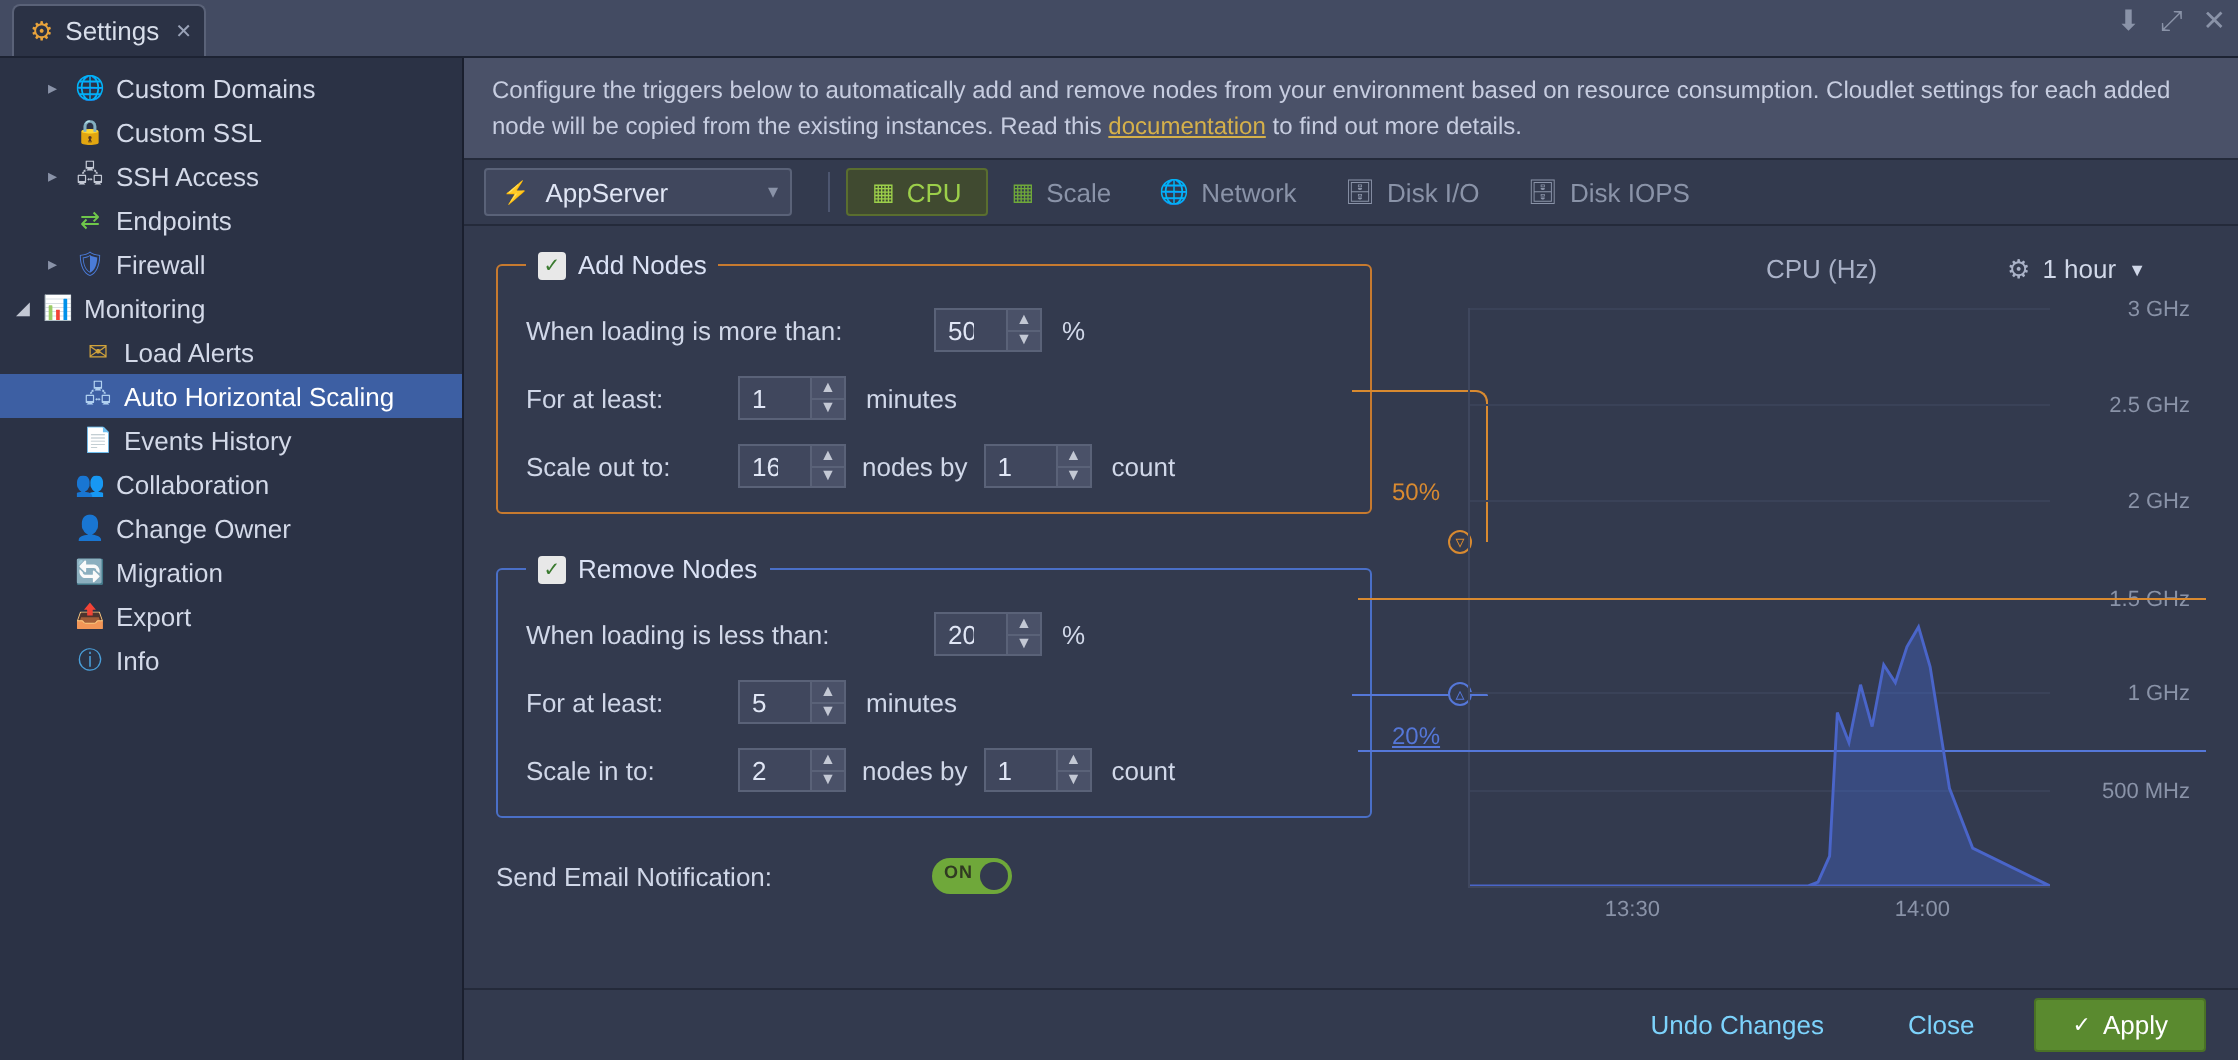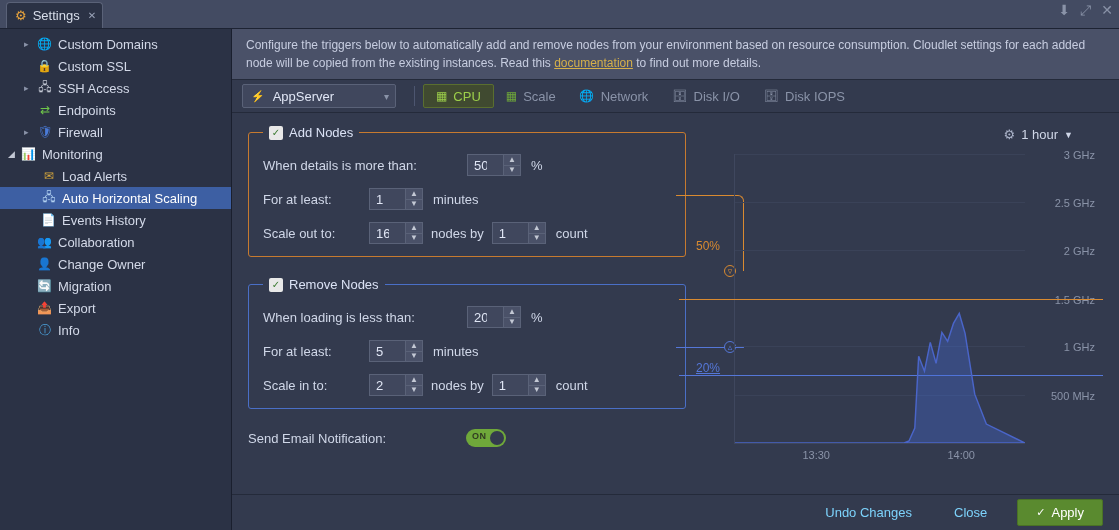--- a/index.html
+++ b/index.html
@@ -219,21 +219,21 @@
 
     <div class="config-area">
       <div class="forms-col">
 
         <fieldset class="box add">
           <legend>
             <span class="chk">✓</span>
             <span>Add Nodes</span>
           </legend>
           <div class="row">
-            <span class="lbl">When details is more than:</span>
+            <span class="lbl">When loading is more than:</span>
             <span class="spinner">
                 <input value="50" style="">
                 <span class="sp-btns">
                   <span>▲</span>
                   <span>▼</span>
                 </span>
               </span>
             <span class="unit">%</span>
           </div>
           <div class="row scale">
@@ -336,20 +336,21 @@
         <div class="connector conn-h conn-b" style="left:-10px; right:-10px; top:222px; border-top-right-radius:6px; border-right:1px solid #5577d8; height:0px;"></div>
         <div class="connector conn-dot conn-b" style="left:38px; top:216px; border-color:#5577d8;">
             <span style="color:#5577d8;font-size:9px;line-height:1">▵</span>
           </div>
         <div class="pct-label pct-b" style="left:10px; top:236px;">20%</div>
       </div>
 
       <div class="chart-col">
         <div class="chart-head">
           <span style="width:84px"></span>
+          <span class="chart-title">CPU (Hz)</span>
           <span class="time-sel">
             <span style="color:#aab2c8">⚙</span>
             <span>1 hour</span>
             <span class="caret">▼</span>
           </span>
         </div>
         <div class="plot">
           <div class="grid-h" style="top:0%">
               <span class="ylabel">3 GHz</span>
             </div>

